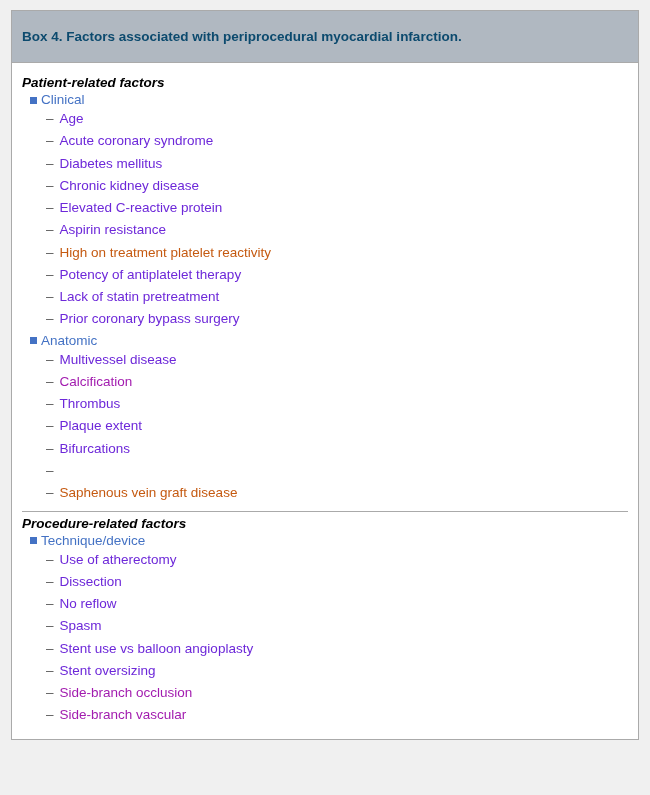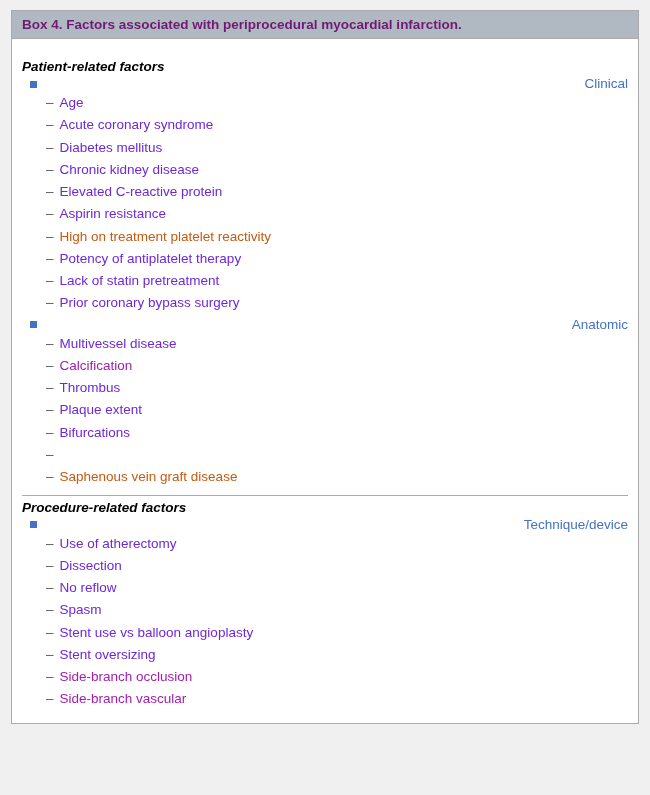--- a/index.html
+++ b/index.html
@@ -21,29 +21,29 @@
     }
 
     .box-container {
       width: 628px;
       border: 1.5px solid #aaa;
       background: #fff;
     }
 
     .box-header {
       background: #b0b8c1;
-      padding: 6px 10px;
+      padding: 18px 10px;
       font-size: 13.5px;
       font-weight: bold;
-      color: #701a75;
+      color: #0c4a6e;
       border-bottom: 1.5px solid #aaa;
     }
 
     .box-content {
-      padding: 16px 10px 10px 10px;
+      padding: 8px 10px 10px 10px;
     }
 
     .section-title {
       font-weight: bold;
       font-style: italic;
       font-size: 13.5px;
       color: #000;
       margin-top: 4px;
       margin-bottom: 2px;
     }
@@ -54,21 +54,20 @@
       margin-bottom: 2px;
     }
 
     .subsection-label {
       color: #4472c4;
       font-size: 13.5px;
       display: flex;
       align-items: center;
       gap: 4px;
       margin-bottom: 1px;
-      justify-content: space-between;
     }
 
     .bullet-square {
       display: inline-block;
       width: 7px;
       height: 7px;
       background: #4472c4;
       flex-shrink: 0;
       margin-top: 1px;
     }

